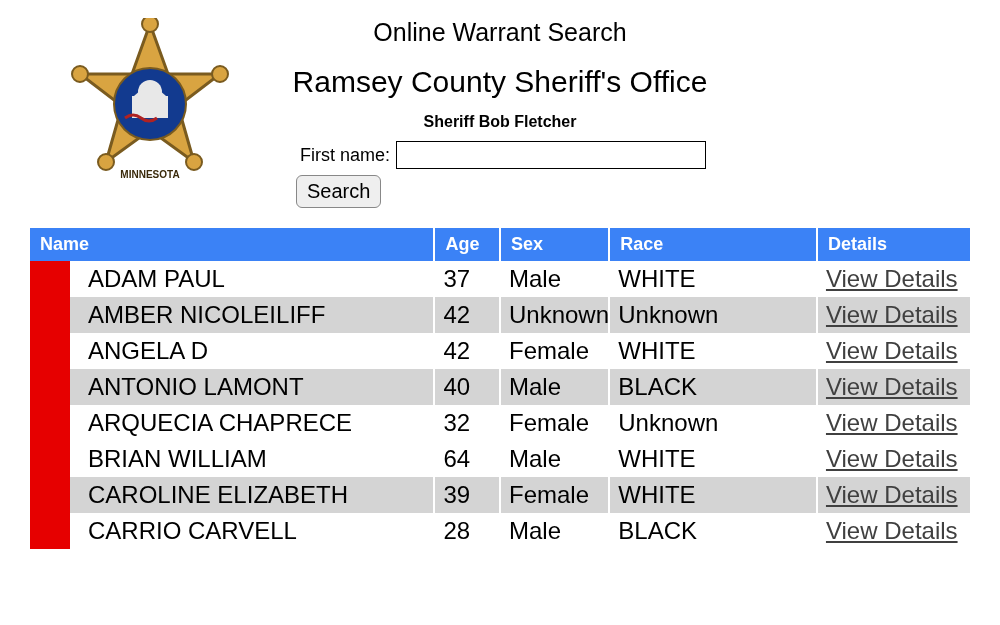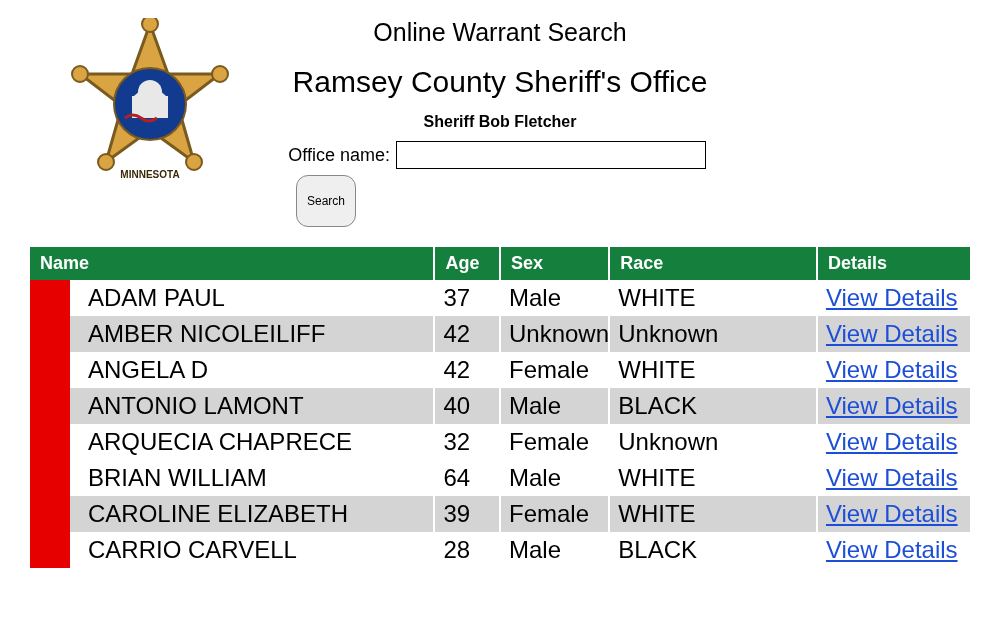--- a/index.html
+++ b/index.html
@@ -61,34 +61,34 @@
     border: 1px solid #000;
     font-size: 15px;
     padding: 2px 4px;
   }
   .search-btn-row {
     margin-left: 86px;
     margin-top: 4px;
     margin-bottom: 10px;
   }
   button.search-btn {
-    font-size: 12px;
-    padding: 18px 10px;
+    font-size: 20px;
+    padding: 4px 10px;
     background: #efefef;
     border: 1px solid #888;
-    border-radius: 12px;
+    border-radius: 6px;
     cursor: pointer;
   }
   table.results {
     width: 100%;
     border-collapse: collapse;
     table-layout: fixed;
   }
   table.results th {
-    background: #15803d;
+    background: #3b82f6;
     color: #fff;
     text-align: left;
     padding: 6px 10px;
     font-size: 18px;
     border-right: 2px solid #fff;
   }
   table.results th:last-child { border-right: none; }
   table.results td {
     padding: 4px 8px;
     font-size: 24px;
@@ -111,21 +111,21 @@
     position: absolute;
     left: 0; top: 0; bottom: 0;
     width: 40px;
     background: #e60000;
   }
   .name-text {
     display: inline-block;
     margin-left: 50px;
   }
   a.details-link {
-    color: #1d4ed8;
+    color: #404040;
     text-decoration: underline;
   }
   th.th-name { padding-left: 24px; }
 </style>
 </head>
 <body>
 
 <div class="header-area">
   <div class="badge">
     <svg viewBox="0 0 160 180" width="160" height="180">
@@ -143,21 +143,21 @@
       <text x="80" y="160" text-anchor="middle" font-size="10" fill="#3a2a0a" font-weight="bold">MINNESOTA</text>
     </svg>
   </div>
 
   <h1 class="page-title">Online Warrant Search</h1>
   <h2 class="subtitle">Ramsey County Sheriff's Office</h2>
   <div class="sheriff-name">Sheriff Bob Fletcher</div>
 
   <div class="search-form">
     <div class="form-row">
-      <label>Office name:</label>
+      <label>First name:</label>
       <input type="text" value="" style="">
     </div>
     <div class="search-btn-row">
       <button class="search-btn">Search</button>
     </div>
   </div>
 </div>
 
 <table class="results">
   <colgroup>

